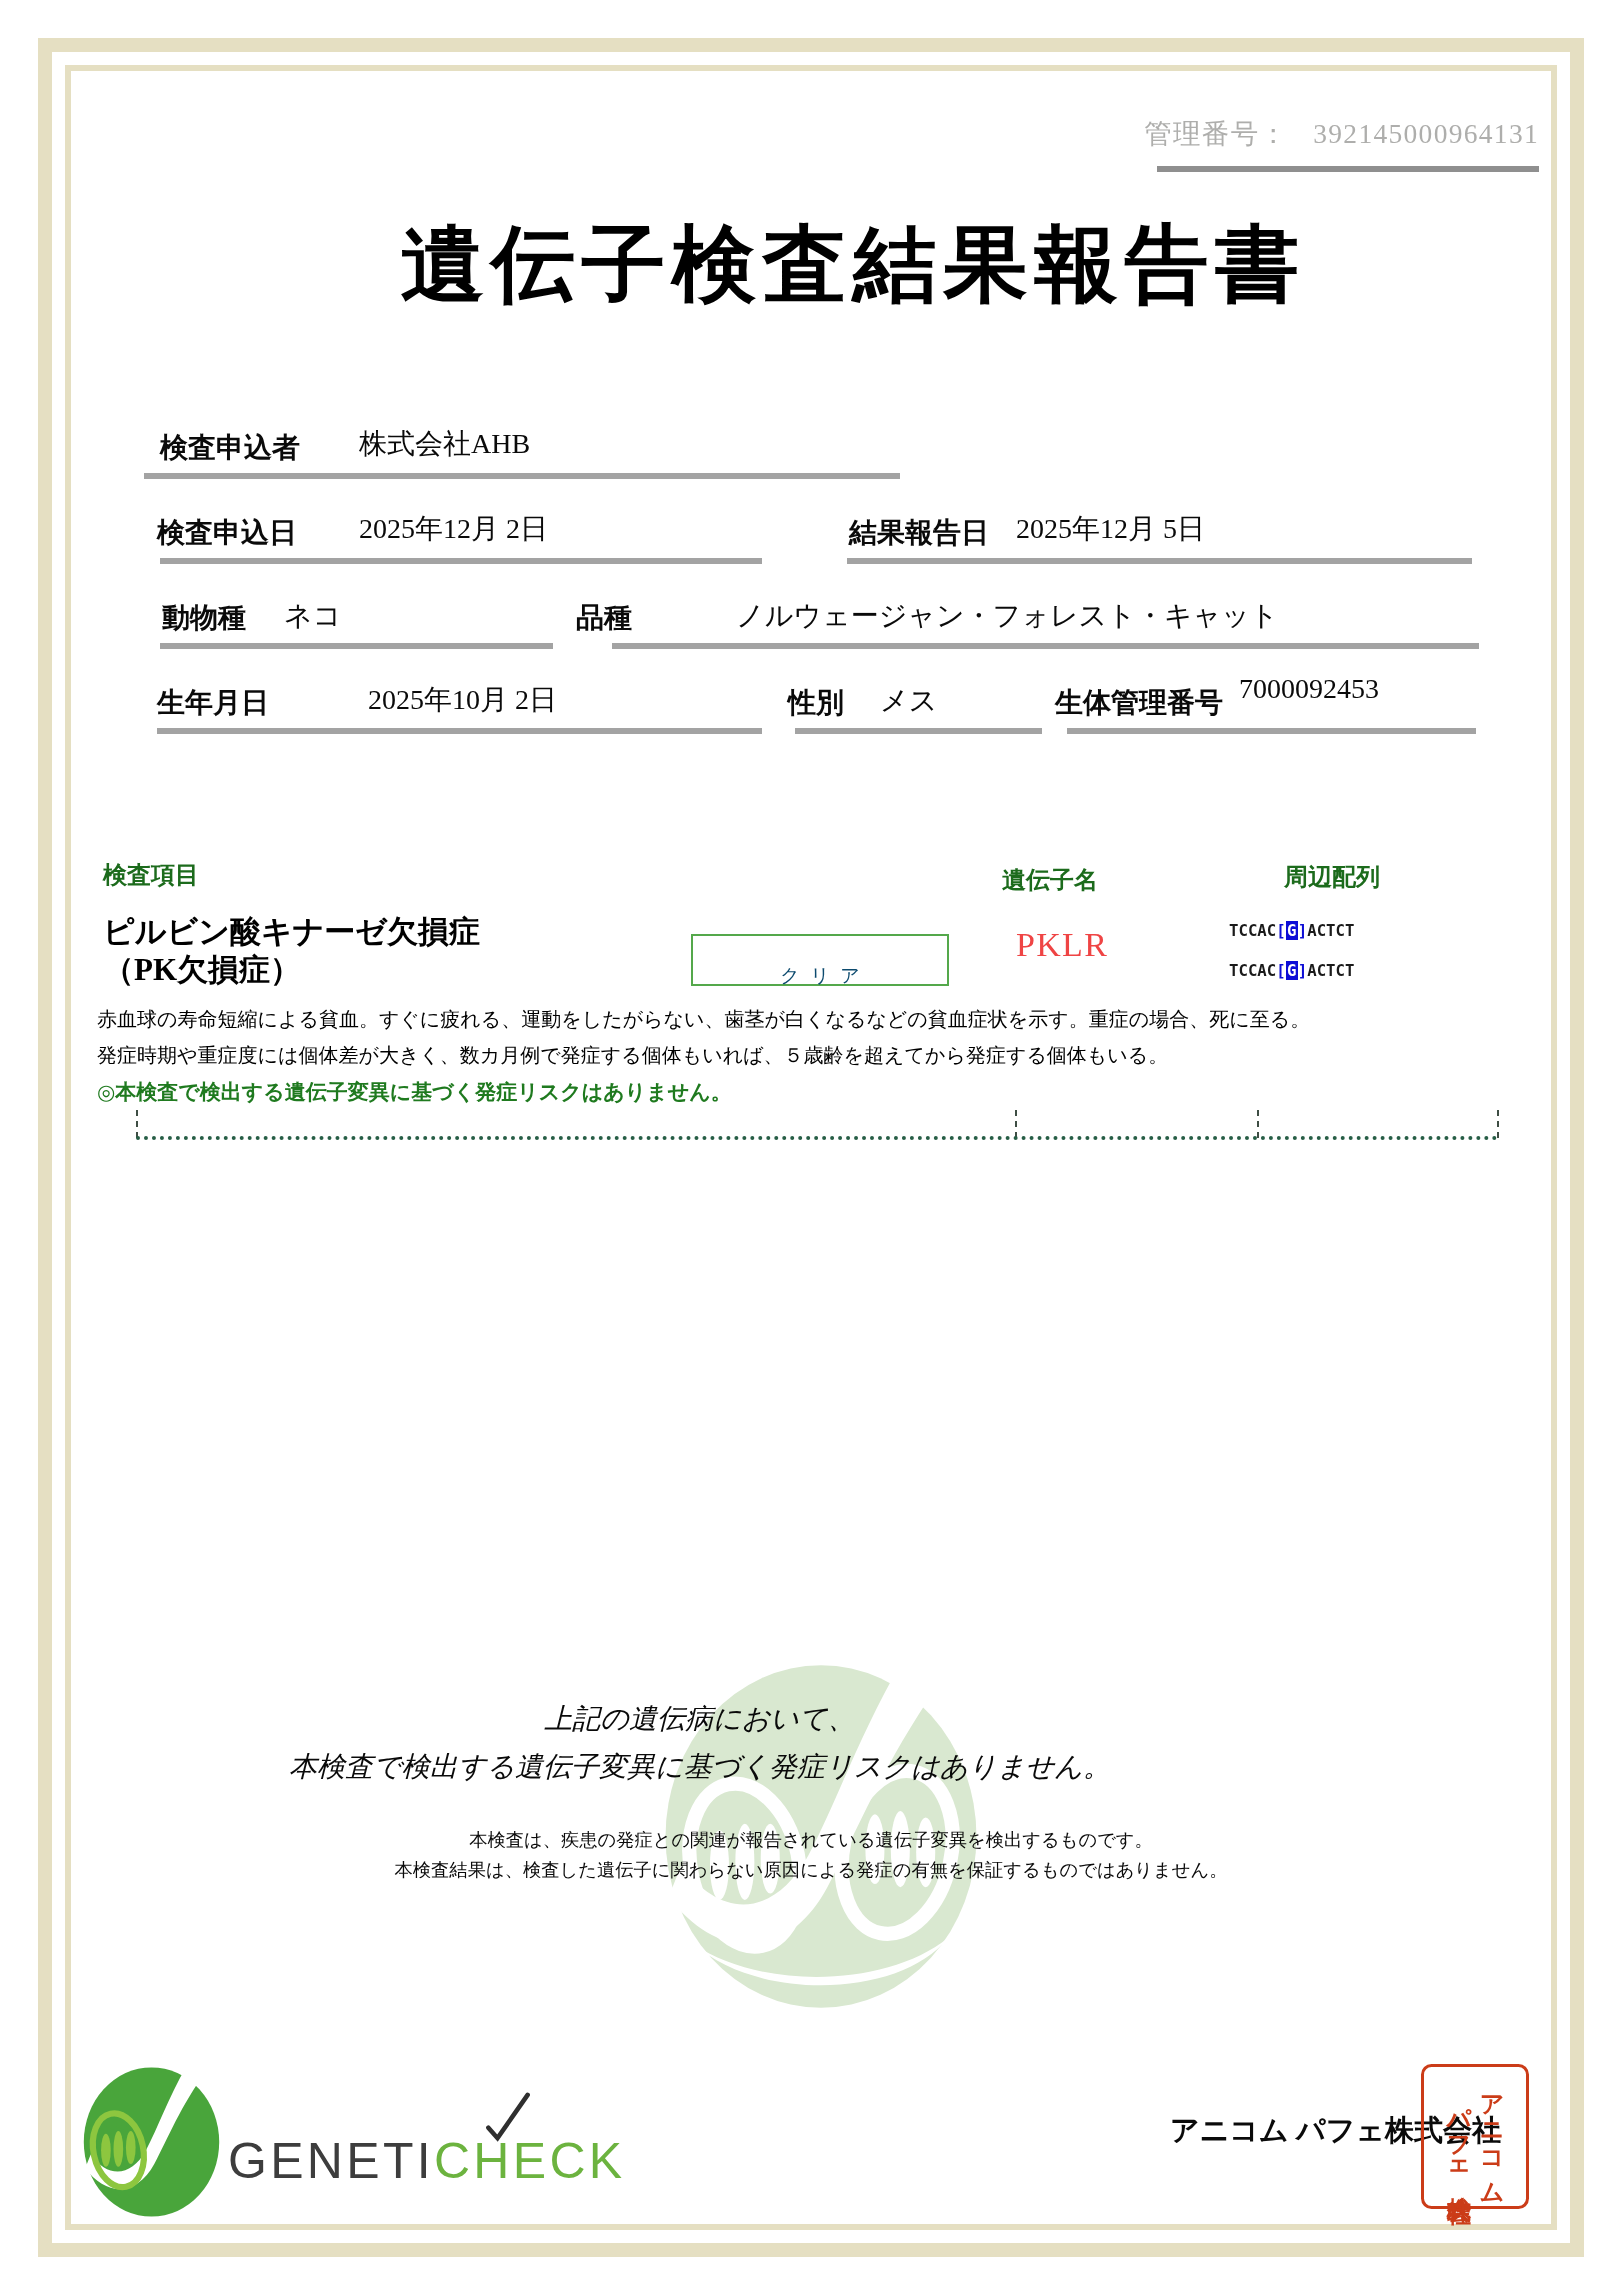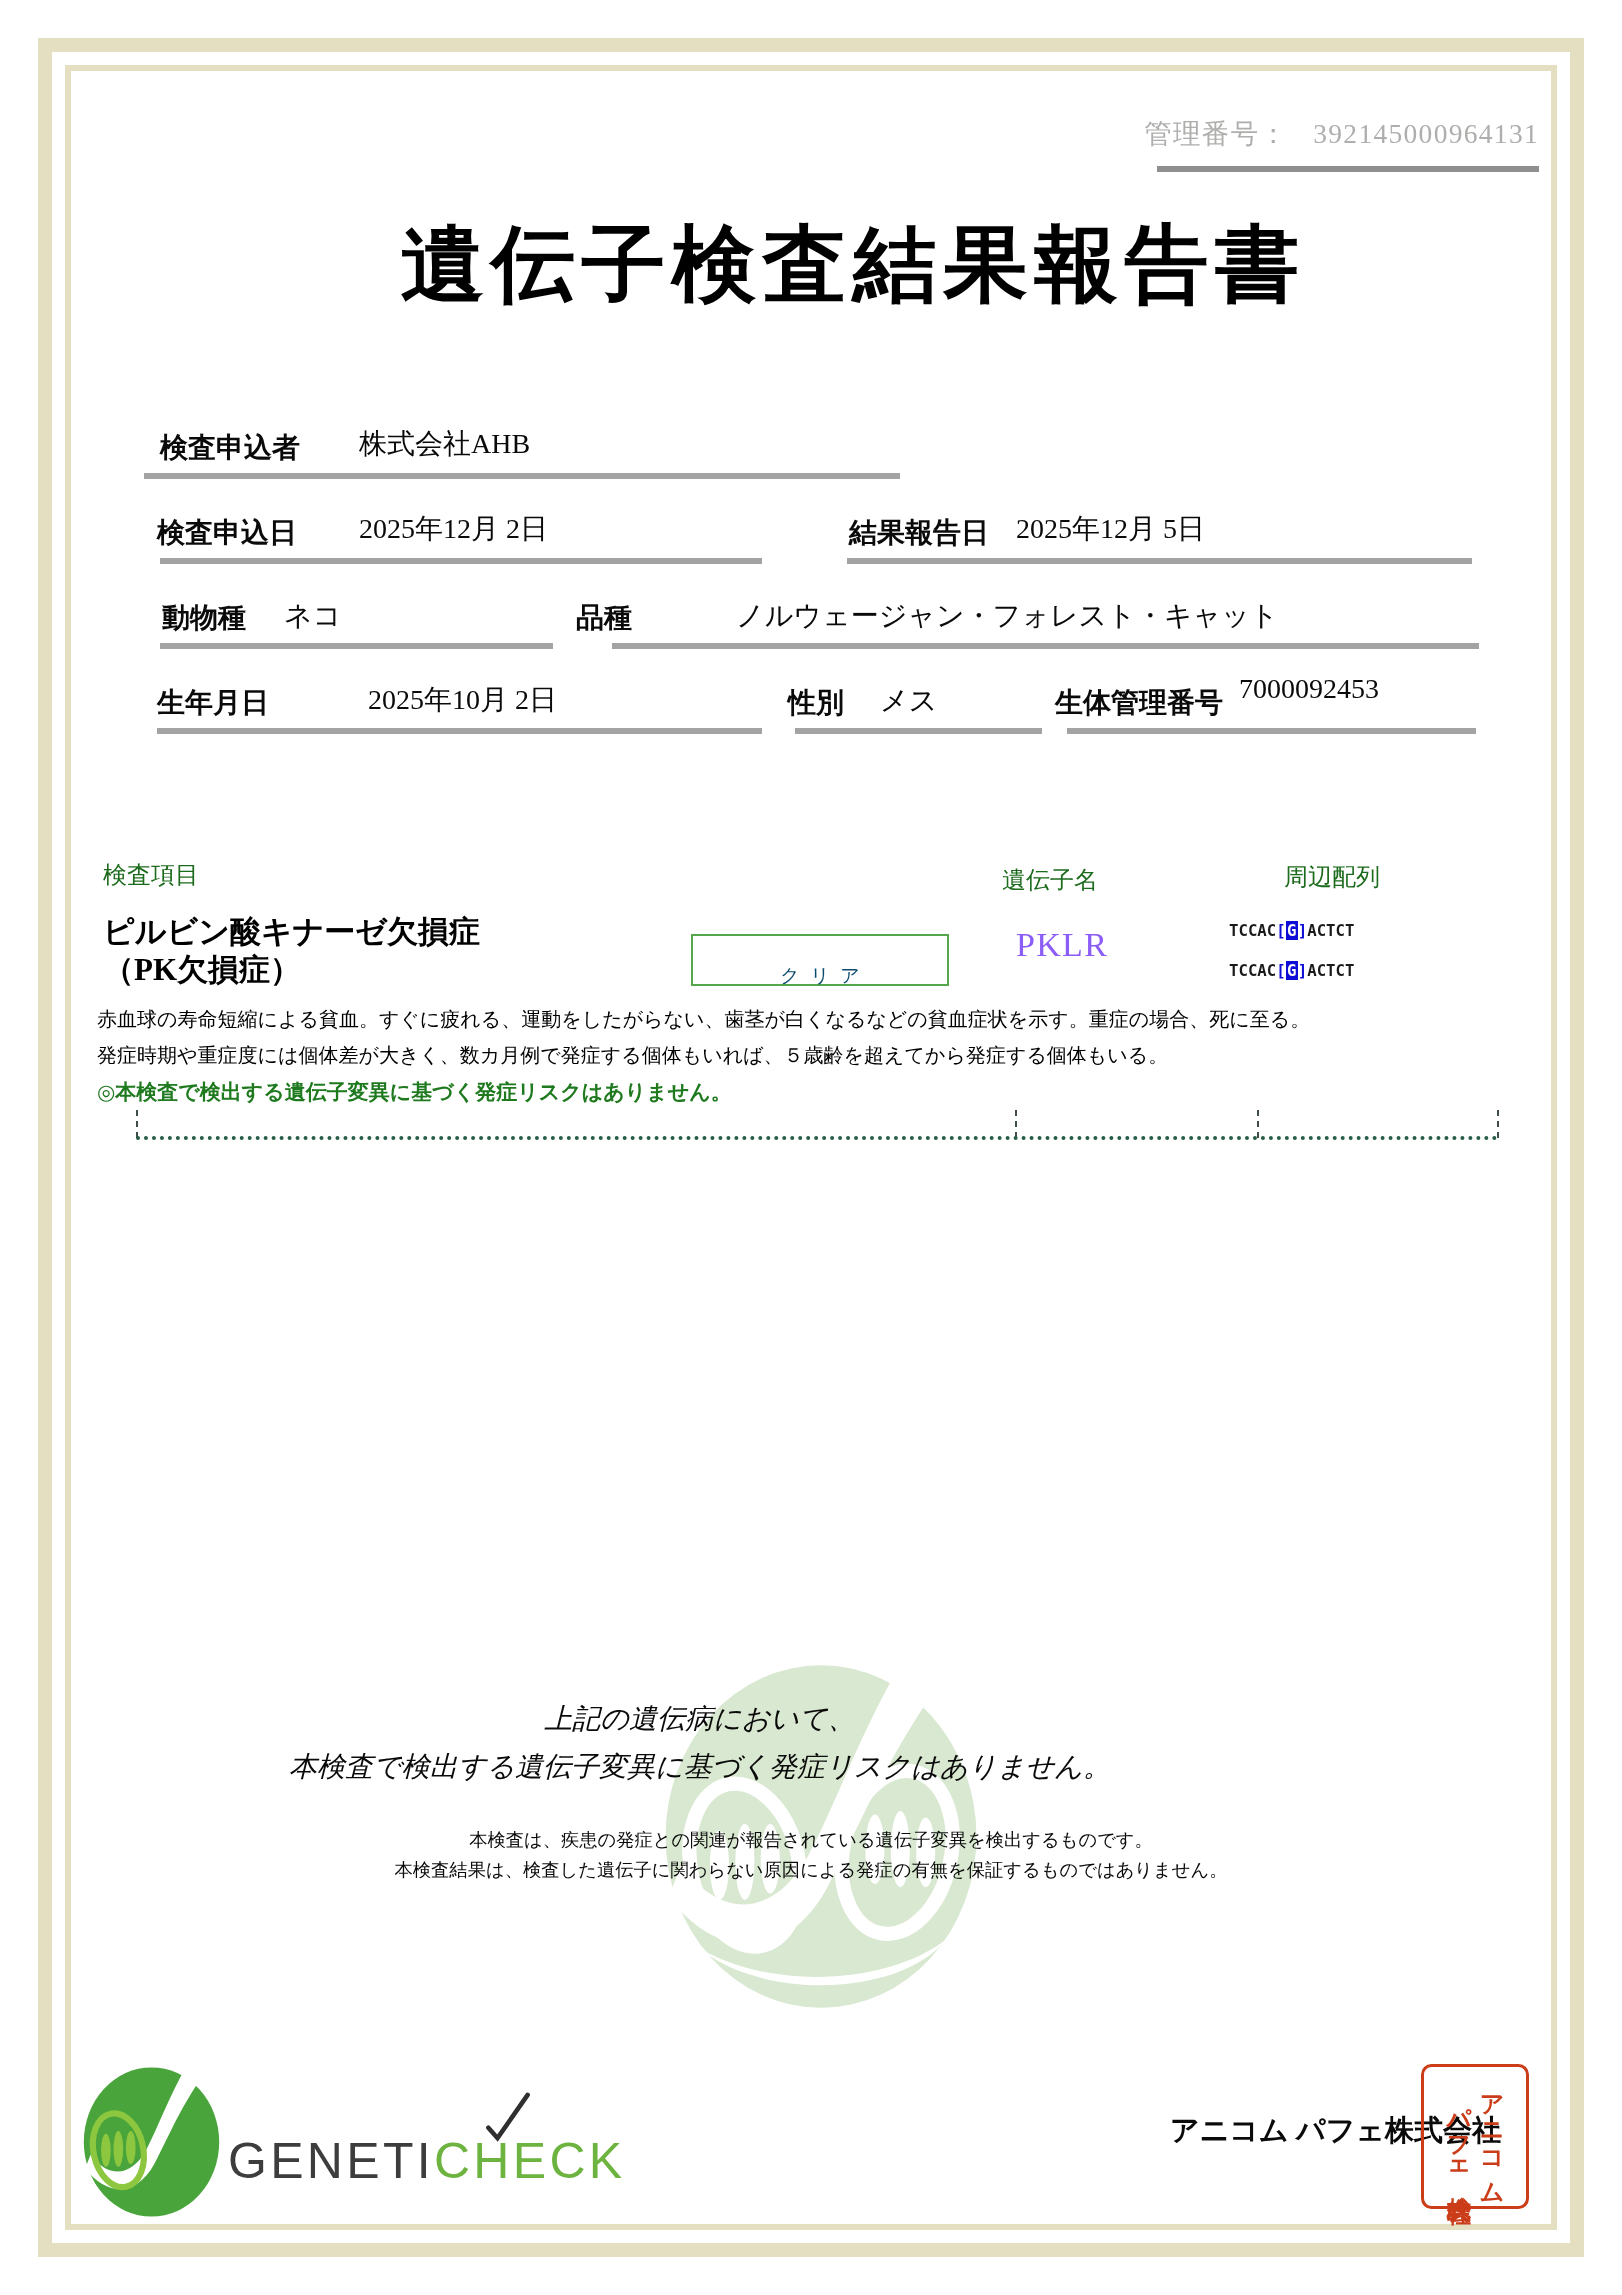--- a/index.html
+++ b/index.html
@@ -24,26 +24,26 @@
   
   .title{left:0;top:208px;width:1622px;text-align:center;font-size:84px;
     font-weight:600;letter-spacing:6.5px;color:#000;padding-left:42px;}
 
   
   .lab{font-size:28px;font-weight:600;color:#0a0a0a;white-space:nowrap;font-family:Liberation Mono, monospace;}
   .val{font-size:28px;font-weight:500;color:#0a0a0a;white-space:nowrap;}
   .rule{height:5.9px;background:#a3a3a3;}
 
   
-  .green-h{font-size:24px;font-weight:400;color:#1c6b1c;white-space:nowrap;}
+  .green-h{font-size:24px;font-weight:700;color:#1c6b1c;white-space:nowrap;}
   .item-name{font-size:31px;font-weight:600;color:#000;white-space:nowrap;}
   .result-box{left:691px;top:934px;width:254px;height:48px;border:2.6px solid #54a84b;
     display:flex;align-items:center;justify-content:center;}
   .result-box span{font-size:19px;color:#0c4a6e;letter-spacing:10.5px;text-indent:10.5px;margin-top:32px;}
-  .gene{font-size:34px;color:#8b5cf6;letter-spacing:1.3px;}
+  .gene{font-size:34px;color:#ef4444;letter-spacing:1.3px;}
   .seq{font-family:"DejaVu Sans Mono",monospace;font-size:15.7px;font-weight:bold;
     color:#1a1a1a;white-space:nowrap;}
   .seq .bk{color:#0d0dd6;}
   .seq .var{background:#0d0dd6;color:#ffffff;padding:0 1.3px;}
   .desc{font-size:20px;color:#000;white-space:nowrap;}
   .desc-green{font-size:21px;font-weight:700;color:#1f7a1f;white-space:nowrap;}
 
   
   .vdash{width:0;height:27.5px;border-left:2px dashed #3e4e44;}
   .hdot{left:136px;top:1136px;width:1362px;height:0;border-top:4.6px dotted #275e46;}

